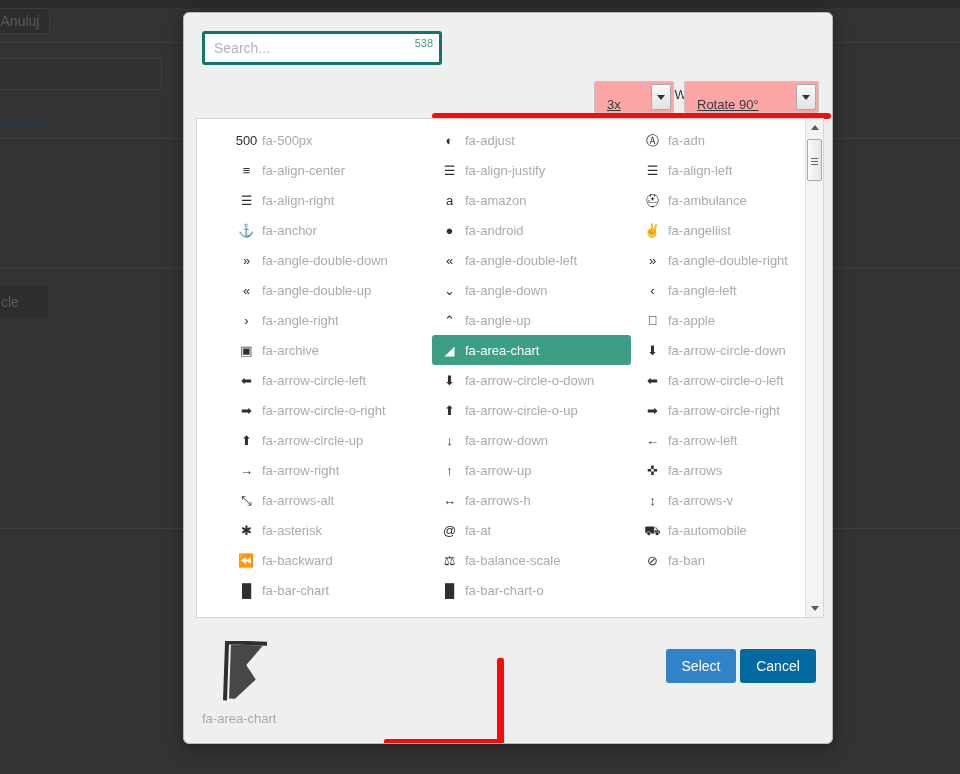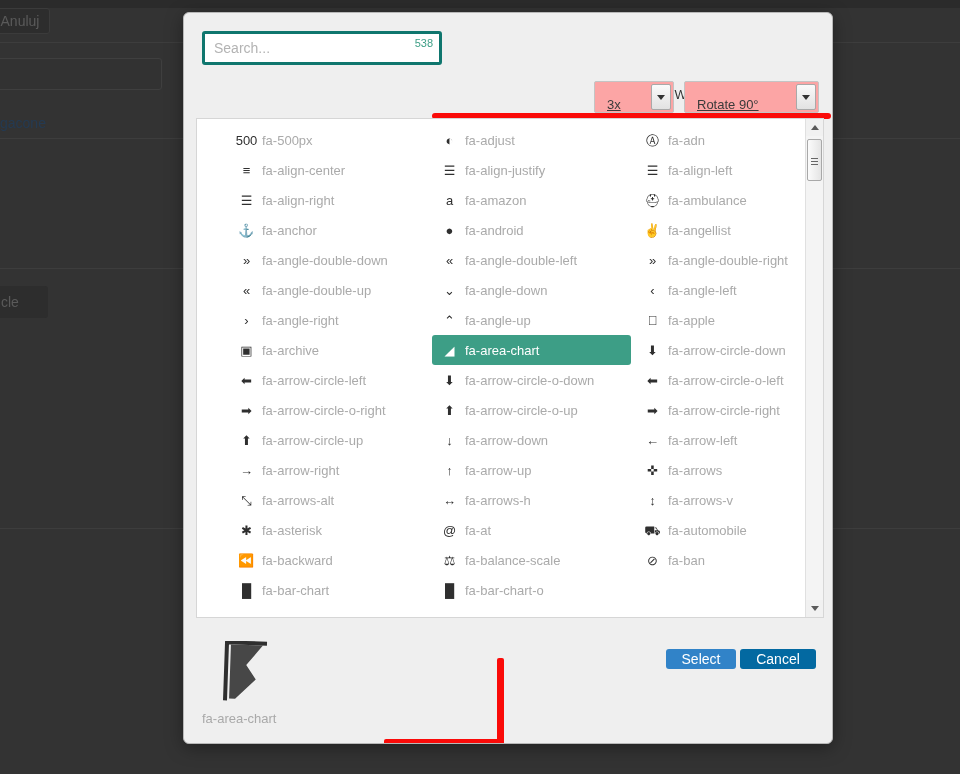--- a/index.html
+++ b/index.html
@@ -245,21 +245,21 @@
     position: absolute; left: 313px; top: 645px;
     width: 7px; height: 88px; background: #fa0b09; border-radius: 2px;
   }
   .red-h {
     position: absolute; left: 200px; top: 726px;
     width: 120px; height: 7px; background: #fa0b09; border-radius: 2px;
   }
 
   .btn {
     position: absolute; top: 636px;
-    height: 20px;
+    height: 34px;
     border: 0; border-radius: 3px;
     color: #fff; font-size: 14px;
     font-family: "Liberation Sans", sans-serif;
     cursor: pointer;
     display: flex; align-items: center; justify-content: center; margin-left: 12px;
   }
   .btn-select { right: 96px; width: 70px; background: #3183c8; }
   .btn-cancel { right: 16px; width: 76px; background: #0369a1; }
 </style>
 </head>

